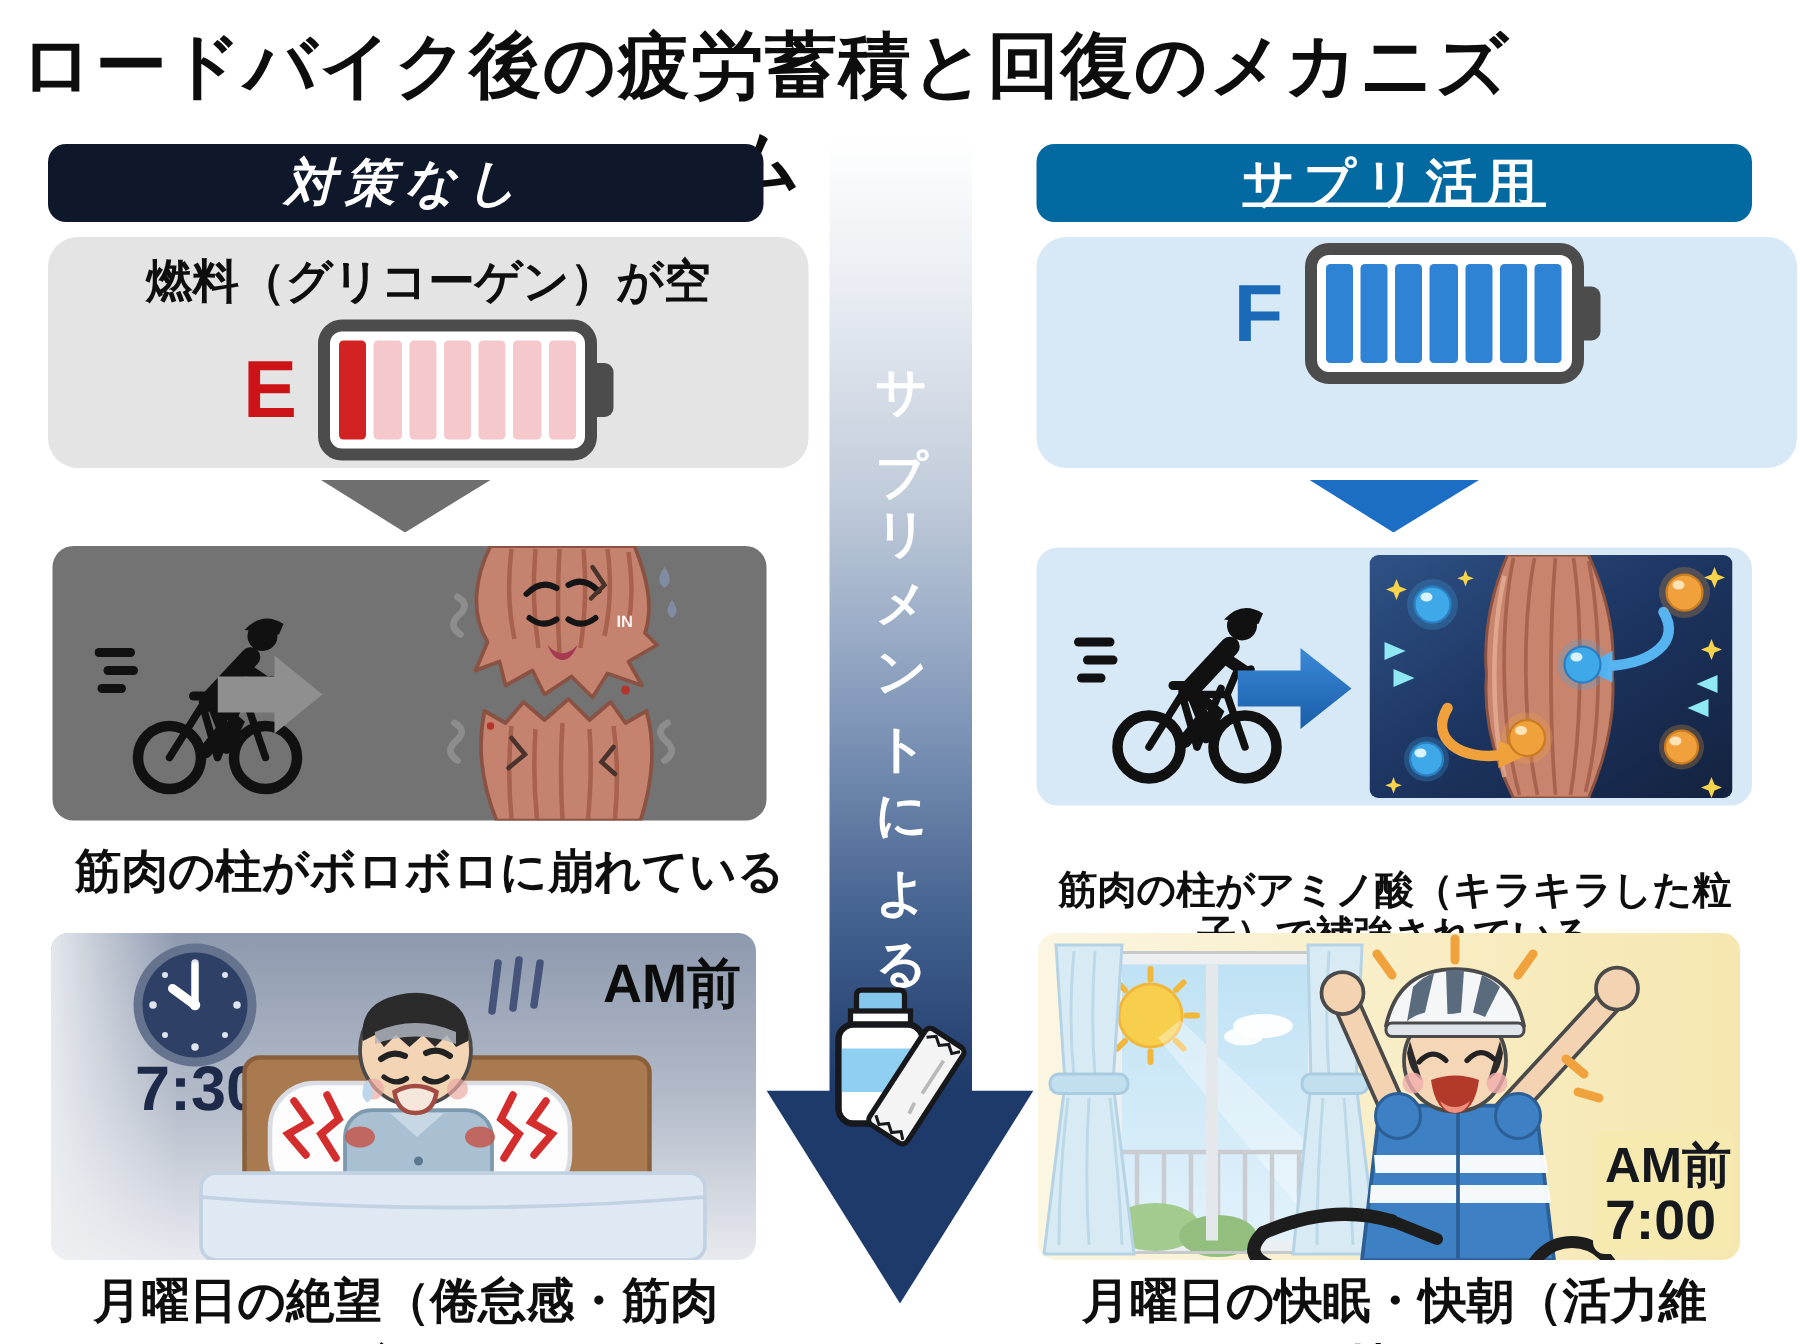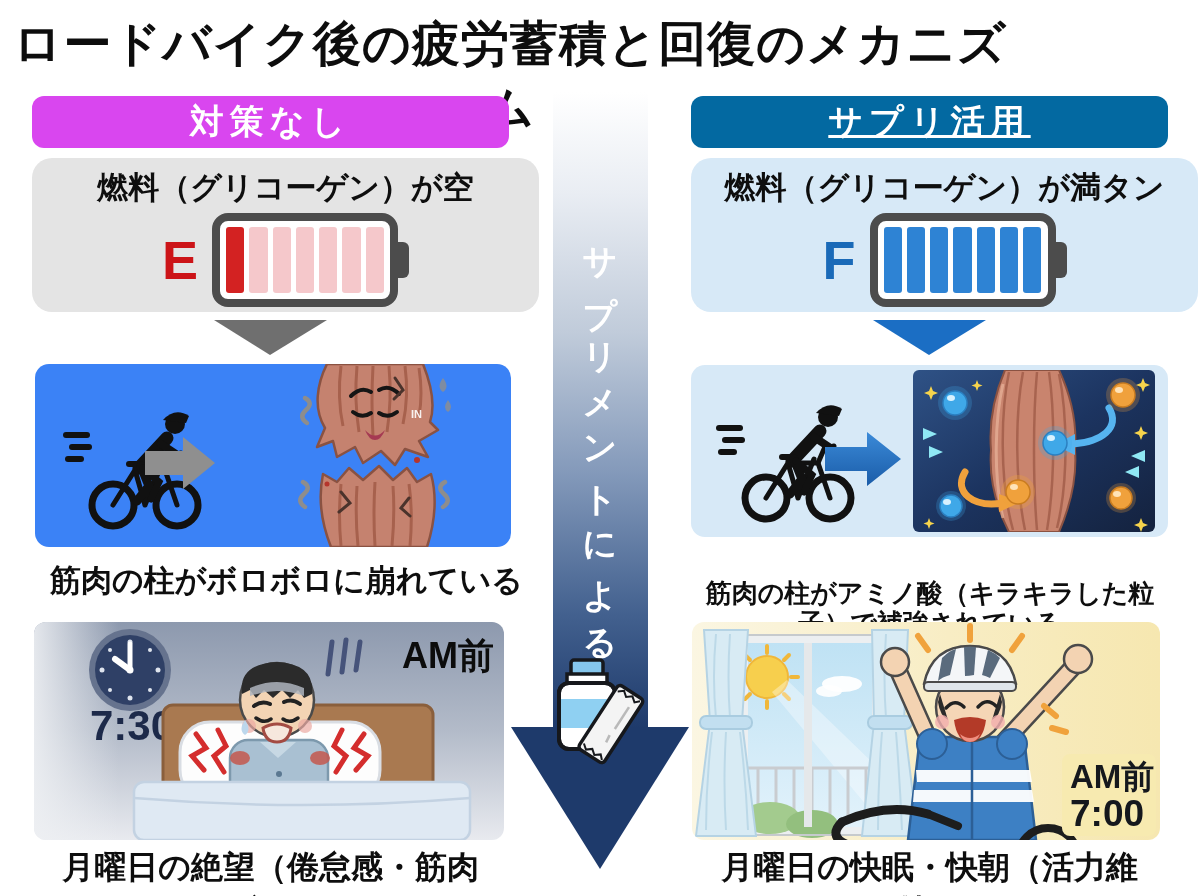--- a/index.html
+++ b/index.html
@@ -60,21 +60,21 @@
     </g>
     <g transform="translate(70,30) rotate(33)">
       <rect x="0" y="0" width="30" height="76" rx="4" fill="#f4f4f4" stroke="#16181c" stroke-width="3.5"></rect>
       <path d="M3,7 l5,-4 5,4 5,-4 5,4 4,-4" fill="none" stroke="#16181c" stroke-width="2"></path>
       <path d="M3,69 l5,4 5,-4 5,4 5,-4 4,4" fill="none" stroke="#16181c" stroke-width="2"></path>
       <line x1="21" y1="14" x2="21" y2="40" stroke="#b9b9b9" stroke-width="2.5"></line>
       <line x1="20" y1="48" x2="21" y2="56" stroke="#b9b9b9" stroke-width="2.5"></line>
     </g>
   </svg>
 
-  <div class="abs hdr" style="left:32px;top:96px;background:#d946ef;">
+  <div class="abs hdr" style="left:32px;top:96px;background:#0f172a;font-style:italic;">
     <span>対策なし</span>
   </div>
 
   <div class="abs fuel-panel" style="left:32px;top:158px;background:#e4e4e4;">
     <div class="fuel-label">燃料（グリコーゲン）が空</div>
     <div class="batt-row">
       <span class="gauge-letter" style="color: rgb(204, 20, 24);">E</span>
       <div class="batt-body">
           <div class="seg" style="background: rgb(211, 34, 34);"></div>
           <div class="seg" style="background: rgb(245, 200, 203);"></div>
@@ -85,21 +85,21 @@
           <div class="seg" style="background: rgb(245, 200, 203);"></div>
         </div>
       <div class="batt-term"></div>
     </div>
   </div>
 
   <svg class="abs" style="left:214px;top:320px;" width="113" height="35">
     <polygon points="0,0 113,0 56,35" fill="#6f6f6f" style="fill: rgb(111, 111, 111);"></polygon>
   </svg>
 
-  <div class="abs ride-panel" style="left:35px;top:364px;width:476px;height:183px;background:#3b82f6;">
+  <div class="abs ride-panel" style="left:35px;top:364px;width:476px;height:183px;background:#737373;">
 
     <svg class="abs" style="left:28px;top:42px;" width="140" height="128" viewBox="0 0 140 128">
       <g fill="#111">
         <rect x="0" y="26" width="27" height="6" rx="3"></rect>
           <rect x="6" y="38" width="23" height="6" rx="3"></rect>
           <rect x="2" y="50" width="19" height="6" rx="3"></rect>
       </g>
       <g stroke="#111" fill="none" stroke-linecap="round">
         <circle cx="50" cy="99" r="21" stroke-width="7"></circle>
         <circle cx="114" cy="99" r="21" stroke-width="7"></circle>
@@ -254,21 +254,20 @@
     </svg>
   </div>
 
   <div class="abs caption cap-bottom" style="left:32px;top:846px;">月曜日の絶望（倦怠感・筋肉痛）</div>
 
   <div class="abs hdr" style="left:691px;top:96px;background:#0369a1;text-decoration:underline;">
     <span>サプリ活用</span>
   </div>
 
   <div class="abs fuel-panel" style="left:691px;top:158px;background:#d7e9f7;">
-    <div class="fuel-label">燃料（グリコーゲン）が満タン</div>
     <div class="batt-row">
       <span class="gauge-letter" style="color: rgb(26, 106, 184);">F</span>
       <div class="batt-body">
           <div class="seg" style="background: rgb(46, 131, 212);"></div>
           <div class="seg" style="background: rgb(46, 131, 212);"></div>
           <div class="seg" style="background: rgb(46, 131, 212);"></div>
           <div class="seg" style="background: rgb(46, 131, 212);"></div>
           <div class="seg" style="background: rgb(46, 131, 212);"></div>
           <div class="seg" style="background: rgb(46, 131, 212);"></div>
           <div class="seg" style="background: rgb(46, 131, 212);"></div>

